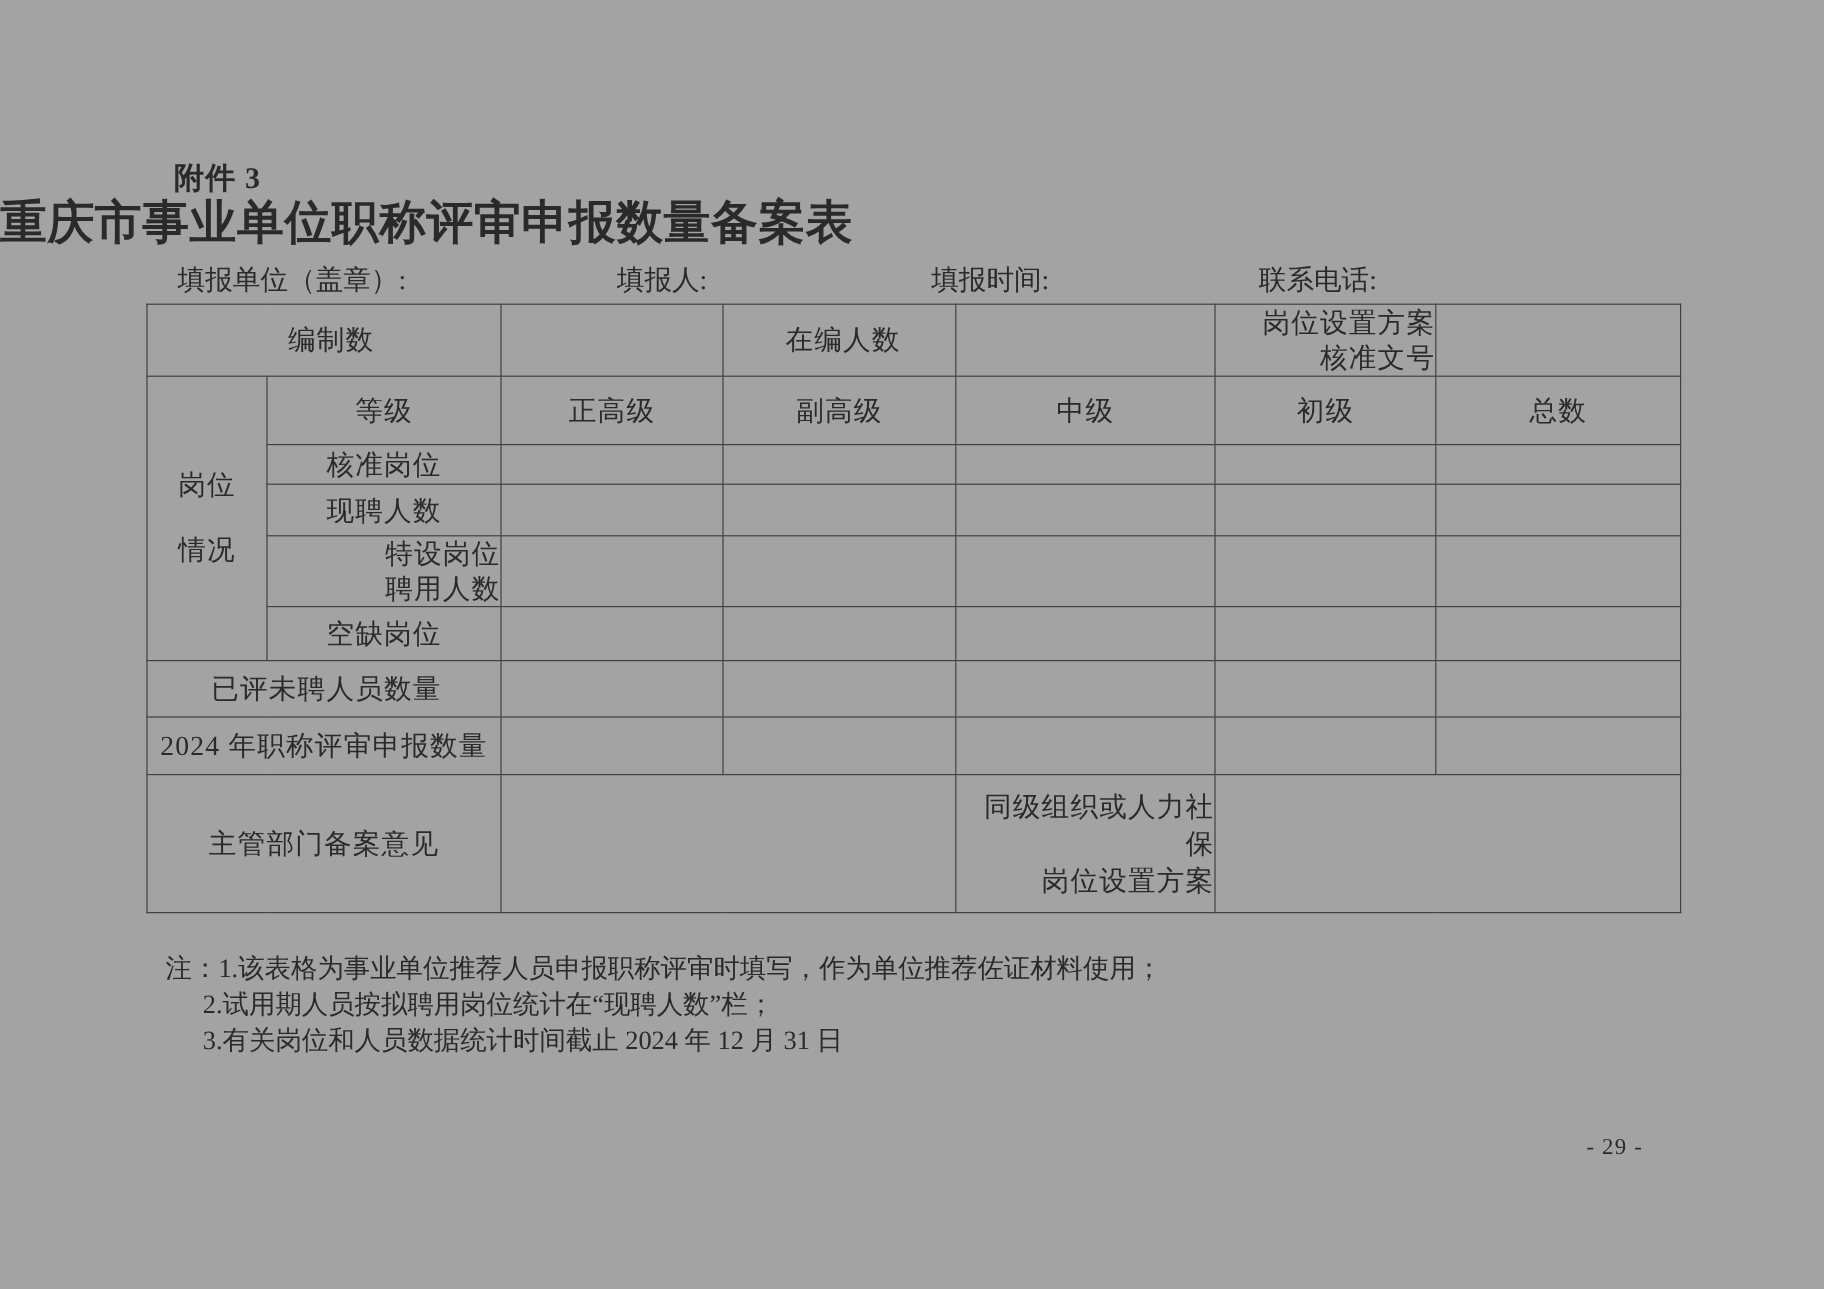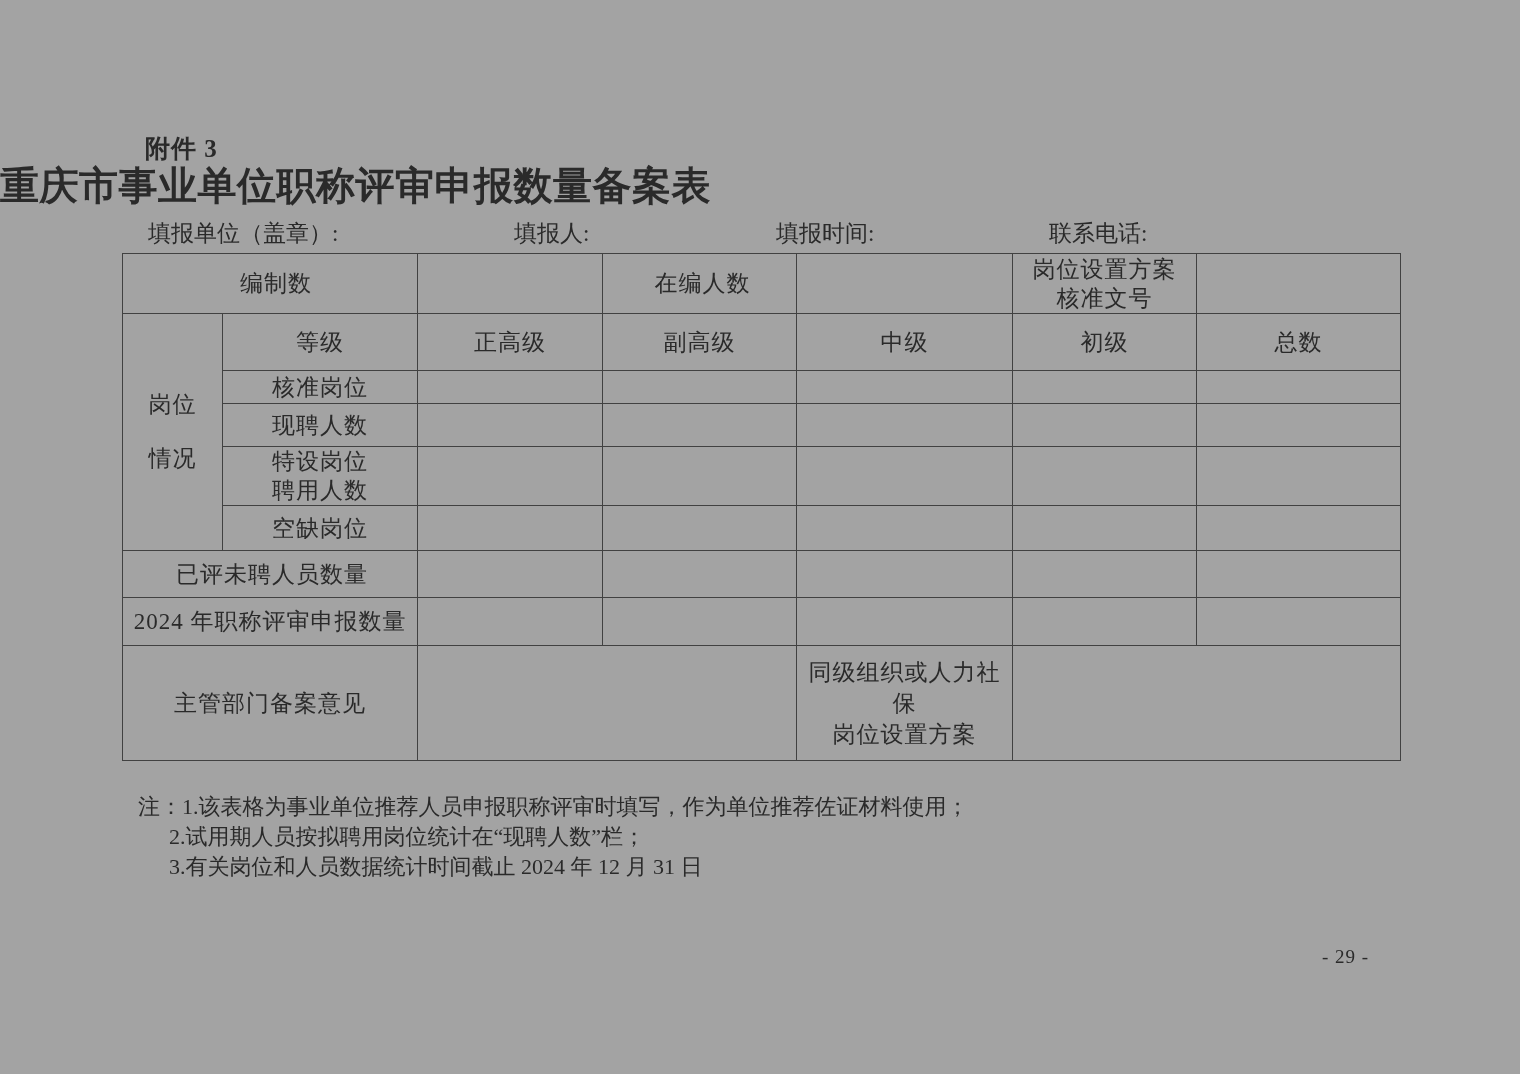--- a/index.html
+++ b/index.html
@@ -46,21 +46,21 @@
   tr.r4 { height: 43px; }
   tr.r5 { height: 55px; padding-left: 12px; }
   tr.r6 { height: 45px; }
   tr.r7 { height: 47px; }
   tr.r8 { height: 48px; }
   tr.r9 { height: 115px; }
 
   .ls-wide { letter-spacing: 12px; padding-left: 12px !important; }
   .ls-mid  { letter-spacing: 6px;  padding-left: 6px !important; }
   .ls-sm   { letter-spacing: 4px;  padding-left: 4px !important; }
-  .line { display: block; line-height: 29px; }
+  .line { display: block; line-height: 29px; text-align: right; }
   .vline { display: block; line-height: 28px; }
   .vline + .vline { margin-top: 26px; }
   .opinion-lines .line { line-height: 31px; }
 
   .notes { position: absolute; left: 138px; top: 776px; font-size: 22px; margin-top: 16px; }
   .note-line { line-height: 30px; white-space: nowrap; }
   .note-line.indent { padding-left: 31px; }
 
   .page-number {
     position: absolute; left: 1322px; top: 946px;

